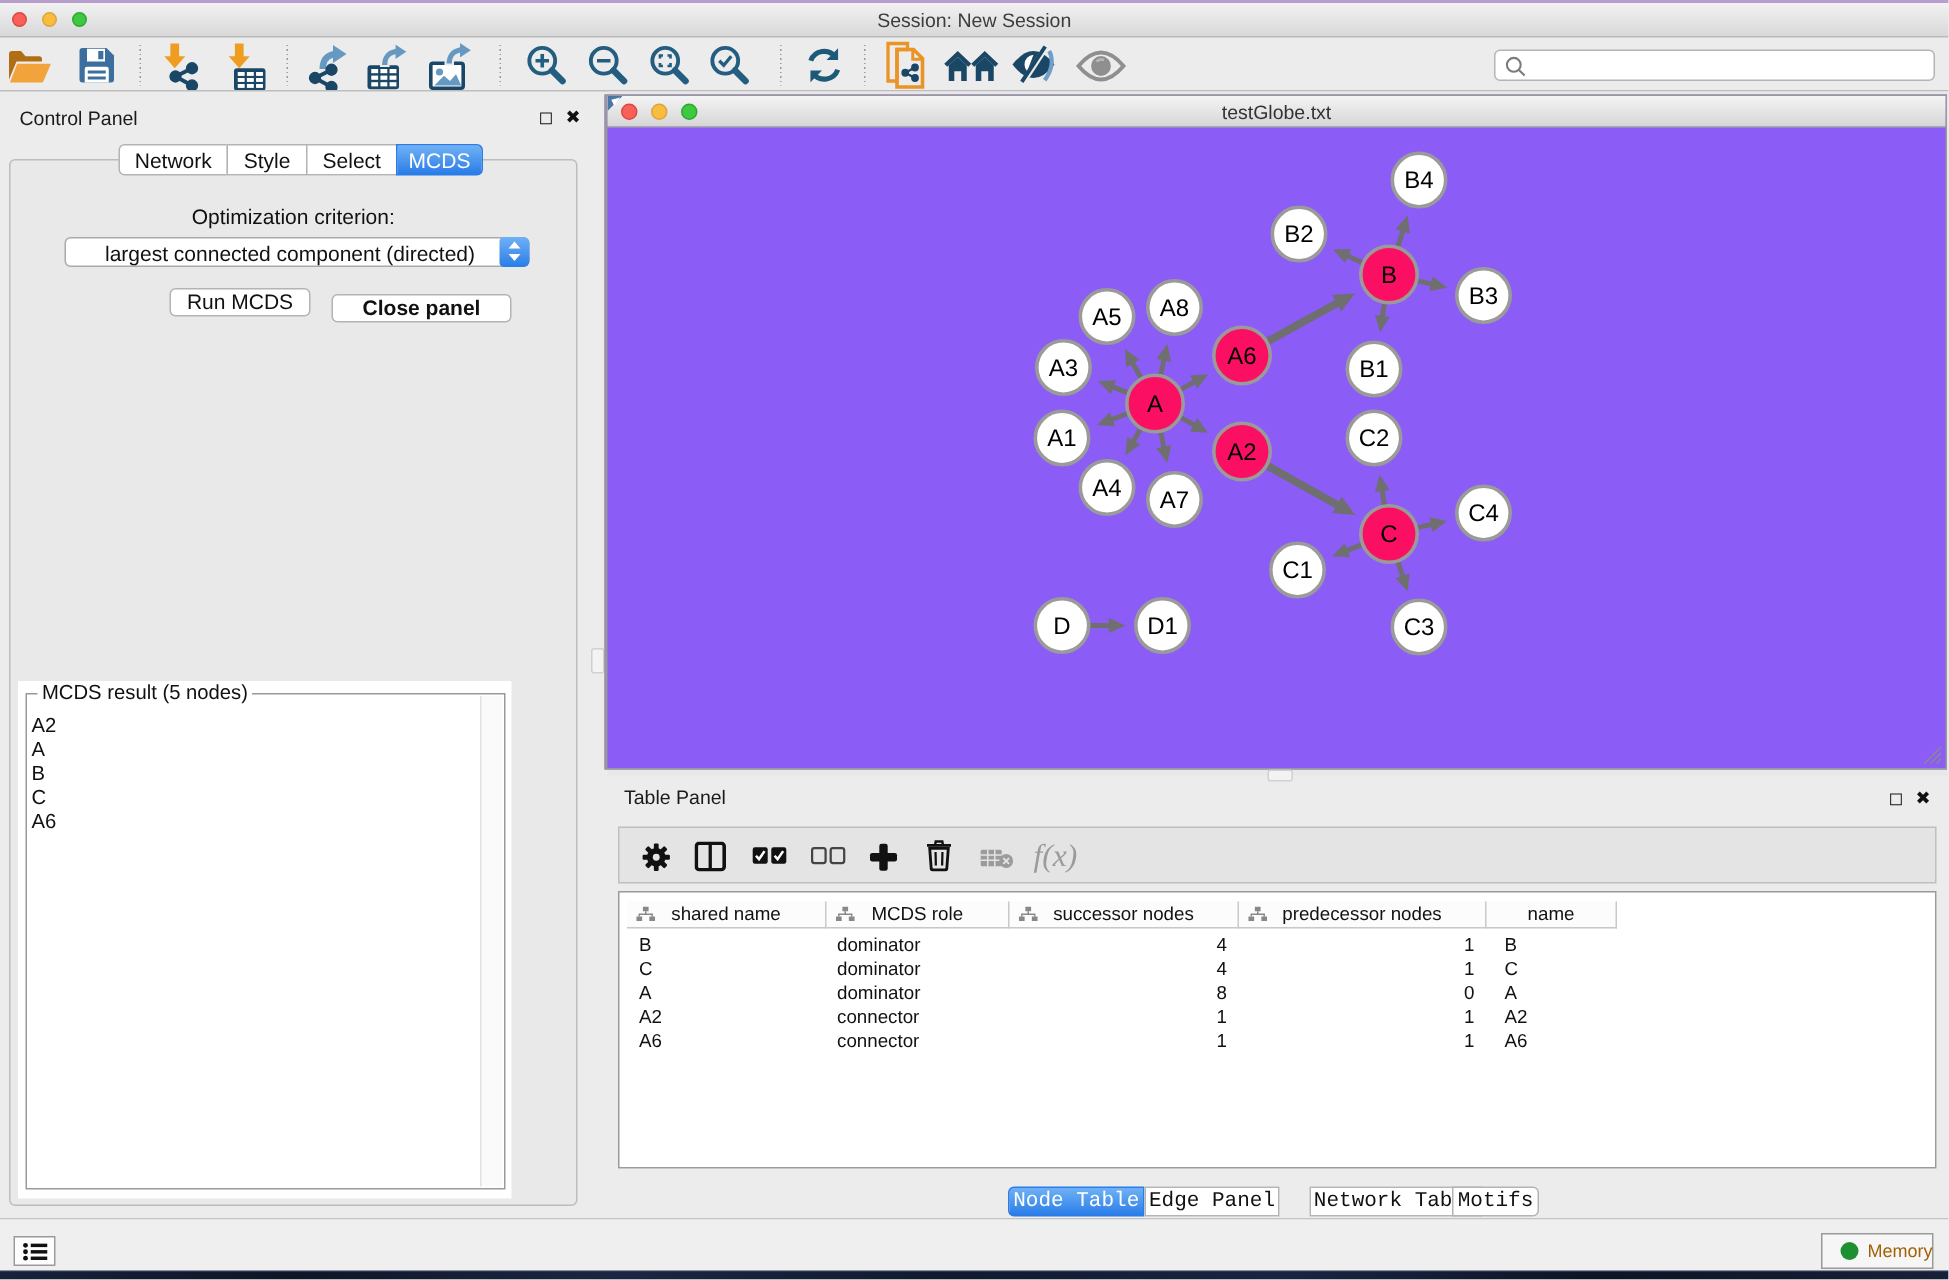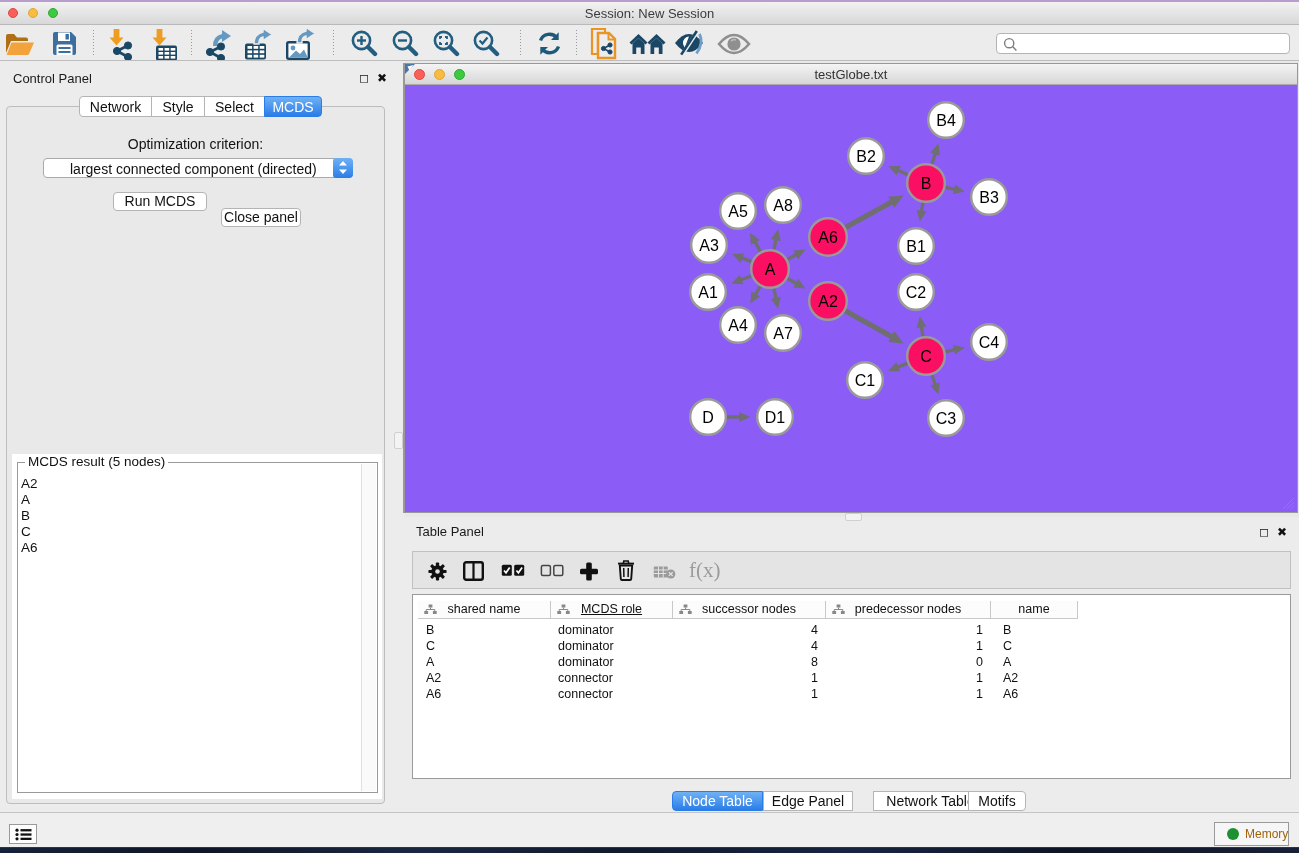--- a/index.html
+++ b/index.html
@@ -37,21 +37,21 @@
 #optlabel { left:0; top:136px; width:391px; text-align:center; font-size:14px; color:#111; }
 #dropdown { left:43px; top:158px; width:310px; height:20px; background:#fff;
   border:1px solid #aaa; border-radius:4px; font-size:14px; color:#111; }
 #dropdown .dtext { position:absolute; left:26px; top:1px; line-height:18px; }
 #dropdown .dcap { position:absolute; right:-1px; top:-1px; width:20px; height:20px;
   background:linear-gradient(#6fb1f5,#2a7de8); border-radius:3px 4px 4px 3px; }
 .btn { position:absolute; height:19px; background:#fff; border:1px solid #b4b4b4; border-radius:4px;
   font-size:14px; color:#111; text-align:center; line-height:17px;margin-left:20px; }
 
 
-#resultwrap { left:12px; top:454px; width:370px; height:345px; background:#fff; }
+#resultwrap { left:12px; top:454px; width:329px; height:345px; background:#fff; }
 #fieldset { position:absolute; left:5px; top:8px; right:4px; bottom:6px; border:1px solid #9a9a9a; }
 #fieldlabel { position:absolute; left:7px; top:-9px; background:#fff; padding:0 3px; font-size:13.5px; color:#111; }
 #resultlist { position:absolute; left:3px; top:13px; font-size:13.5px; color:#111; line-height:16px; }
 #resultsb { position:absolute; right:1px; top:1px; width:15px; bottom:1px; background:#fafafa; border-left:1px solid #e0e0e0; }
 #hline { left:0; top:812px; width:1299px; height:1px; background:#c4c4c4; }
 
 
 #netdock { left:405px; top:61px; width:894px; height:456px; background:#e8e8e8; }
 #netwin { left:403px; top:63px; width:895px; height:450px; background:#8b5cf6;
   border:1px solid #989898; border-left-width:2px; }
@@ -67,21 +67,21 @@
 #tp-table { left:412px; top:594px; width:879px; height:185px; background:#fff; border:1px solid #9a9a9a; }
 #tp-header { position:absolute; left:5px; top:6px; height:18px; background:#fcfcfc; border-bottom:1px solid #c8c8c8; }
 .th { position:absolute; top:0; height:18px; font-size:12.5px; color:#111; text-align:center; line-height:17px;
   border-right:1px solid #c8c8c8; }
 .td { position:absolute; font-size:12.5px; color:#111; line-height:16px; }
 .thico { position:absolute; top:3px; }
 
 
 .btabs { top:791px; height:20px; }
 .btab { position:absolute; top:0; height:20px; background:#fff; border:1px solid #b4b4b4;
-  font-size:14px; color:#111; text-align:center; line-height:19px; }
+  font-size:14px; color:#111; text-align:center; line-height:19px;font-family:Liberation Mono, monospace; }
 
 
 #statusbar { left:0; top:813px; width:1299px; height:35px; background:#efefef; }
 #listbtn { left:9px; top:824px; width:28px; height:20px; background:#fdfdfd; border:1px solid #9a9a9a; }
 #membtn { left:1214px; top:822px; width:75px; height:24px; background:#f6f6f6; border:1px solid #9a9a9a;
   font-size:12px; color:#a16207;text-align:center; }
 #darkstrip { left:0; top:847px; width:1299px; height:6px; background:linear-gradient(90deg,#16223a,#0e1526 15%,#1b2742 32%,#101a2e 48%,#182441 66%,#0d1424 82%,#182038); border-top:1px solid #2a3550; }
 </style>
 </head>
 <body>
@@ -267,21 +267,21 @@
 <div class="abs" id="dropdown">
   <div class="dtext">largest connected component (directed)</div>
   <div class="dcap">
     <svg style="position:absolute; left:4px; top:2px;" width="12" height="15" viewBox="0 0 12 15">
       <path d="M6 1 L10 5.6 L2 5.6 Z" fill="#fff"></path>
       <path d="M6 14 L10 9.4 L2 9.4 Z" fill="#fff"></path>
     </svg>
   </div>
 </div>
 <div class="btn" style="left:93px; top:192px; width:94px;">Run MCDS</div>
-<div class="btn" style="left:201px; top:208px; width:80px;">Close panel</div>
+<div class="btn" style="left:201px; top:196px; width:120px;font-weight:bold;">Close panel</div>
 
 <div class="abs" id="resultwrap">
   <div id="fieldset">
     <div id="fieldlabel">MCDS result (5 nodes)</div>
     <div id="resultlist">A2<br>A<br>B<br>C<br>A6</div>
     <div id="resultsb"></div>
   </div>
 </div>
 
 <div class="abs" id="hline"></div>
@@ -451,26 +451,26 @@
     <g stroke="#e4e4e4" stroke-width="1">
       <line x1="0.8" y1="5" x2="14.8" y2="5"></line>
         <line x1="0.8" y1="8.5" x2="14.8" y2="8.5"></line>
       <line x1="5.5" y1="1.5" x2="5.5" y2="12.5"></line>
         <line x1="10.2" y1="1.5" x2="10.2" y2="12.5"></line>
     </g>
     <circle cx="17.8" cy="9" r="4.6" fill="#9b9b9b"></circle>
     <path d="M15.9 7.1 L19.7 10.9 M19.7 7.1 L15.9 10.9" stroke="#e4e4e4" stroke-width="1.3"></path>
   </svg>
 
-  <div style="position:absolute; left:276px; top:6px; font-family:'Liberation Serif',serif; font-size:21px; color:#9b9b9b;">f(x)</div>
+  <div style="position:absolute; left:276px; top:6px; font-family:'Liberation Serif',serif; font-style:italic; font-size:21px; color:#9b9b9b;">f(x)</div>
 </div>
 <div class="abs" id="tp-table">
   <div id="tp-header" style="width:660px;">
     <div class="th" style="left:0; width:133px;">shared name</div>
-    <div class="th" style="left:133px; width:122px;text-decoration:underline;">MCDS role</div>
+    <div class="th" style="left:133px; width:122px;">MCDS role</div>
     <div class="th" style="left:255px; width:153px;">successor nodes</div>
     <div class="th" style="left:408px; width:165px;">predecessor nodes</div>
     <div class="th" style="left:573px; width:87px; border-right:1px solid #c8c8c8;">name</div>
     <svg class="thico" style="left:6px;" width="13" height="12" viewBox="0 0 13 12">
         <g fill="#888">
           <rect x="4.6" y="0.5" width="3.8" height="3"></rect>
           <rect x="0.3" y="7" width="3.8" height="3"></rect>
           <rect x="8.9" y="7" width="3.8" height="3"></rect>
           <path d="M6.5 3.5 L6.5 5.5 M2.2 7 L2.2 5.5 L10.8 5.5 L10.8 7" fill="none" stroke="#888" stroke-width="1"></path>
         </g>

